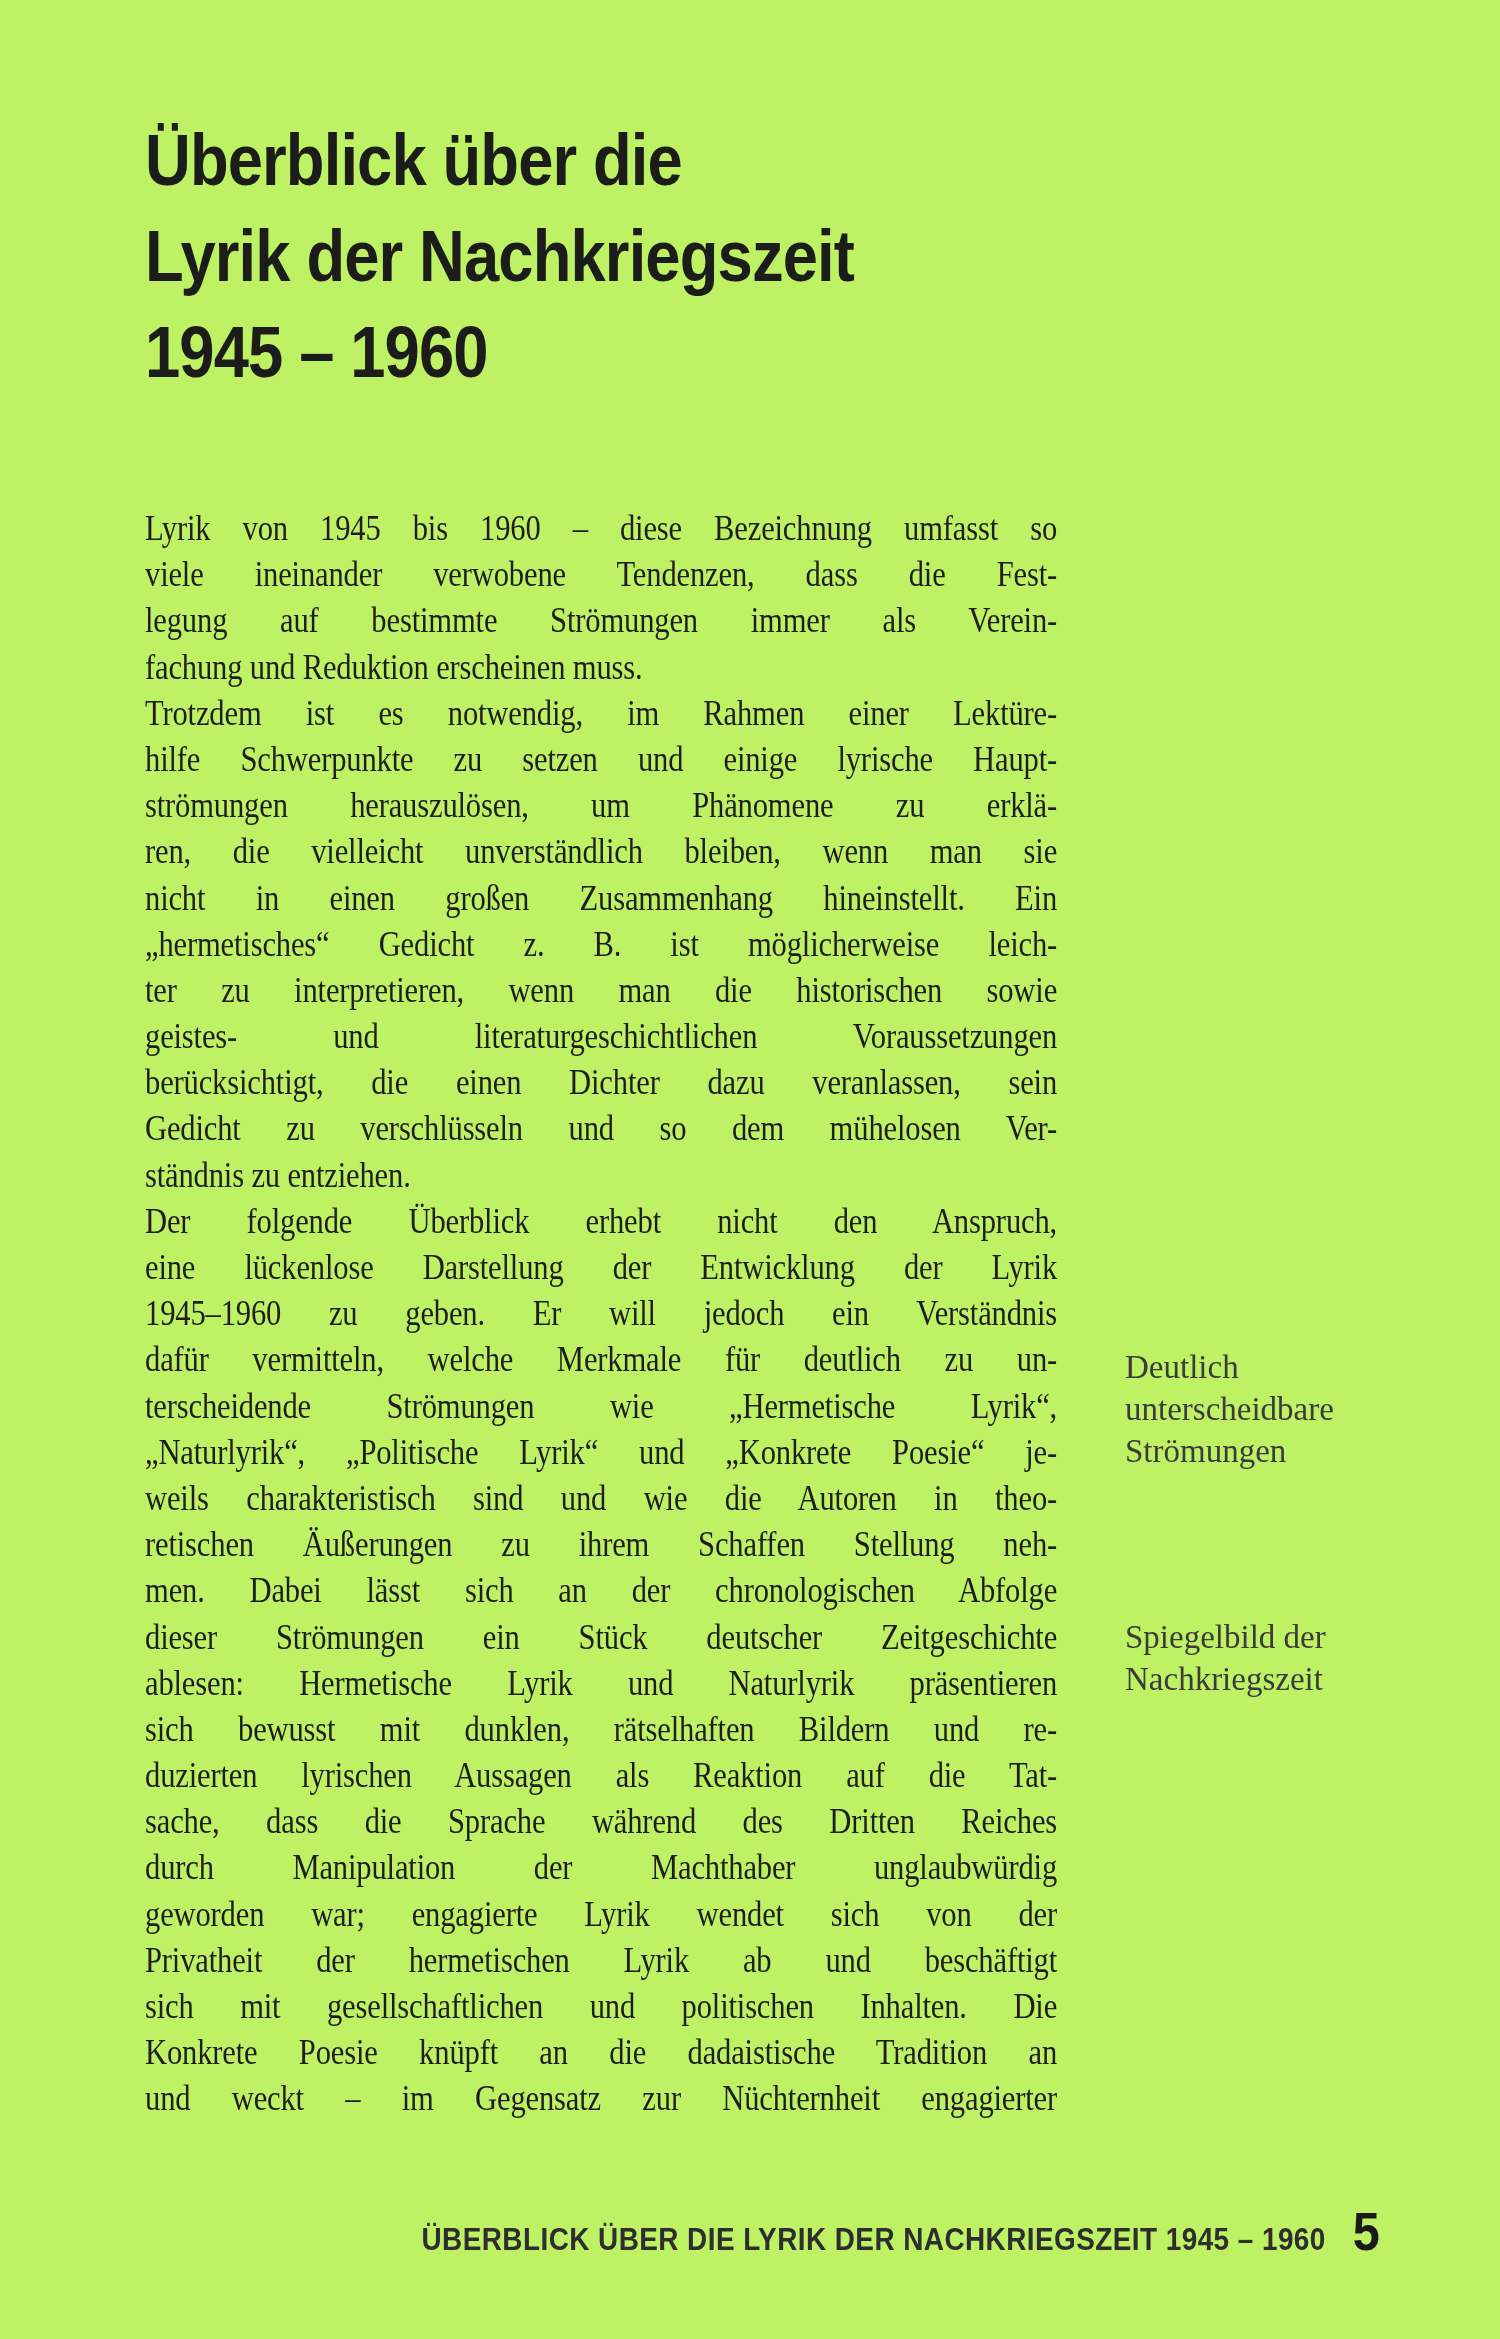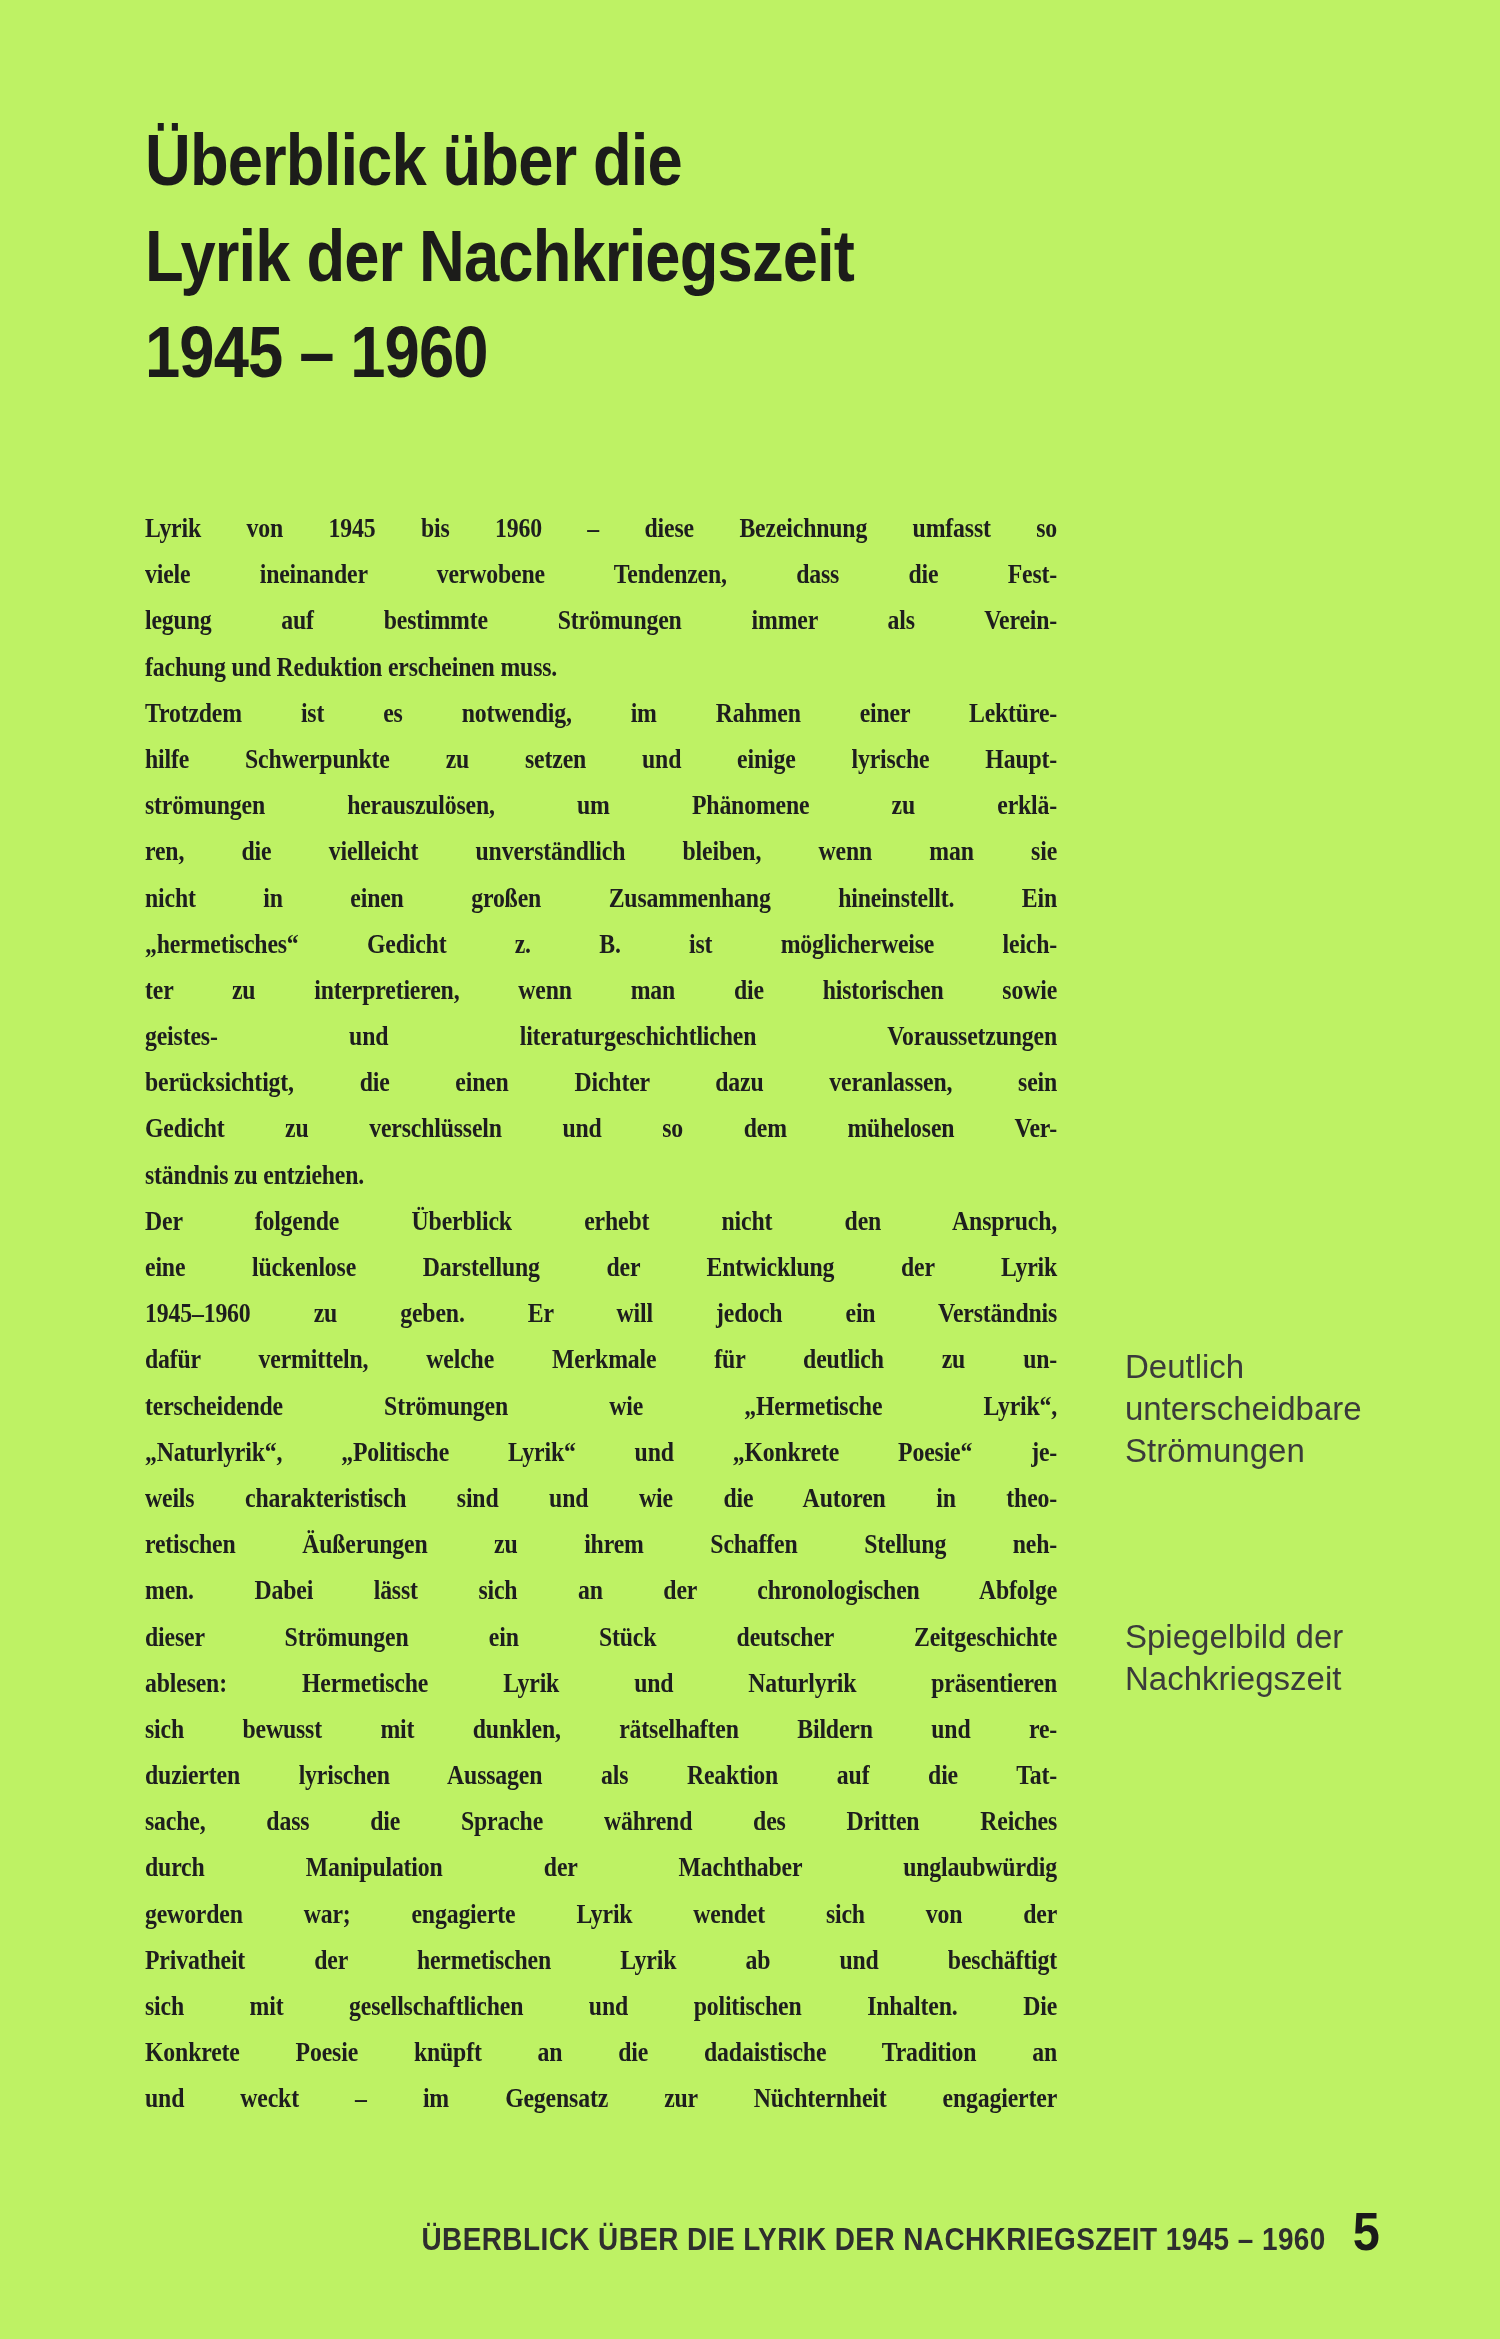--- a/index.html
+++ b/index.html
@@ -34,44 +34,43 @@
     transform-origin: 0 50%;
     white-space: nowrap;
   }
   
   .bodycol {
     position: absolute;
     left: 145px;
     top: 505px;
     width: 1073px;            
     color: #1e1e1e;
-    font-size: 28px;
+    font-size: 36px;
     line-height: 46.2px;
     letter-spacing: -0.2px;
-    font-weight: bold;
   }
   .bline {
     height: 46.2px;
     text-align: justify;
     text-align-last: justify;
     transform: scaleX(0.85);
     transform-origin: 0 0;
     hyphens: none;
   }
   .bline.noj {
     text-align: left;
     text-align-last: left;
   }
   
   .margin-note {
     position: absolute;
     left: 1125px;
     width: 285px;
     color: #3b3b3b;
-    font-family: Liberation Sans, sans-serif;
+    font-family: Liberation Serif, serif;
     font-size: 33px;
     line-height: 42px;
     font-weight: 400;
   }
   .note-1 { top: 1346px; }
   .note-2 { top: 1616px; }
   
   .footer {
     position: absolute;
     top: 2200px;

